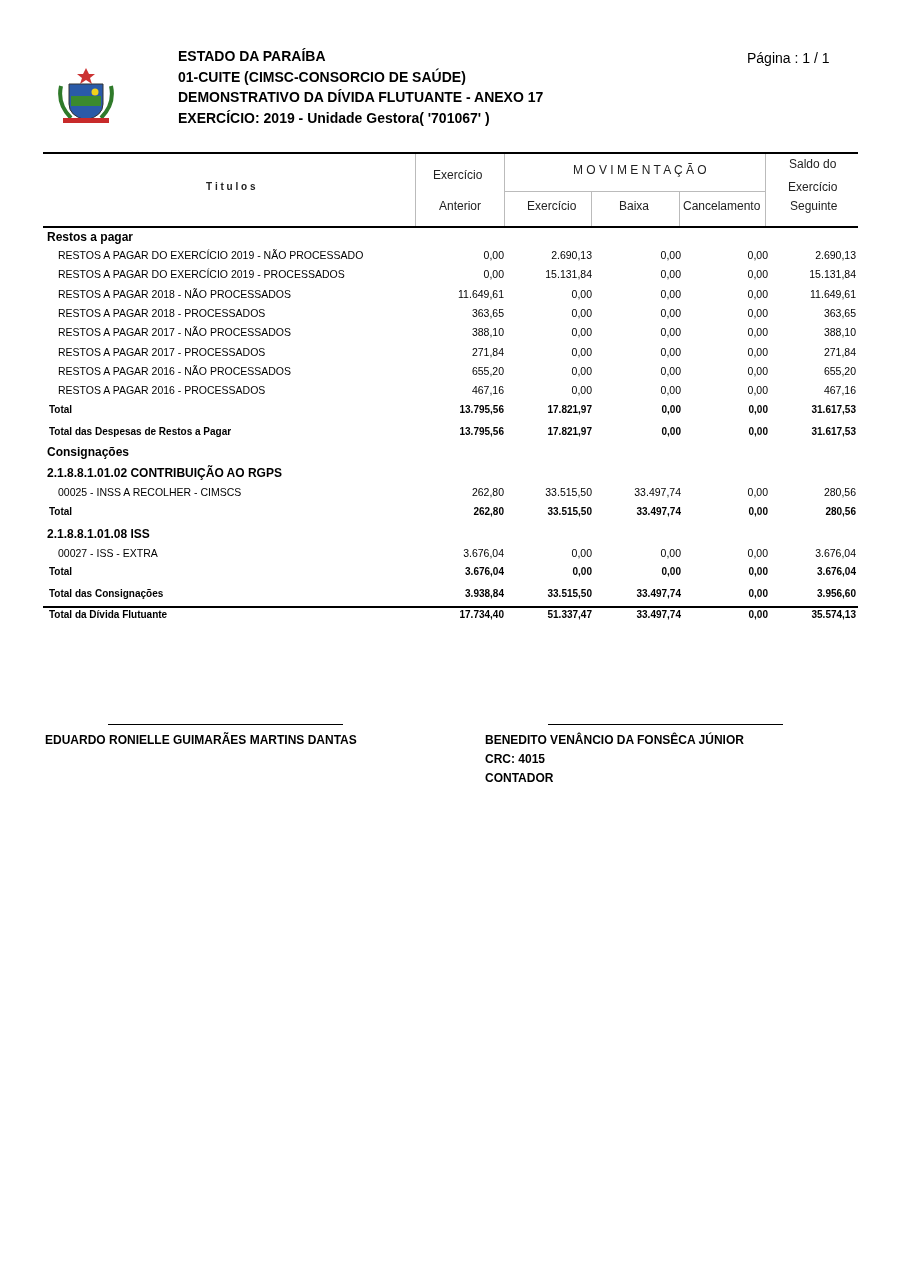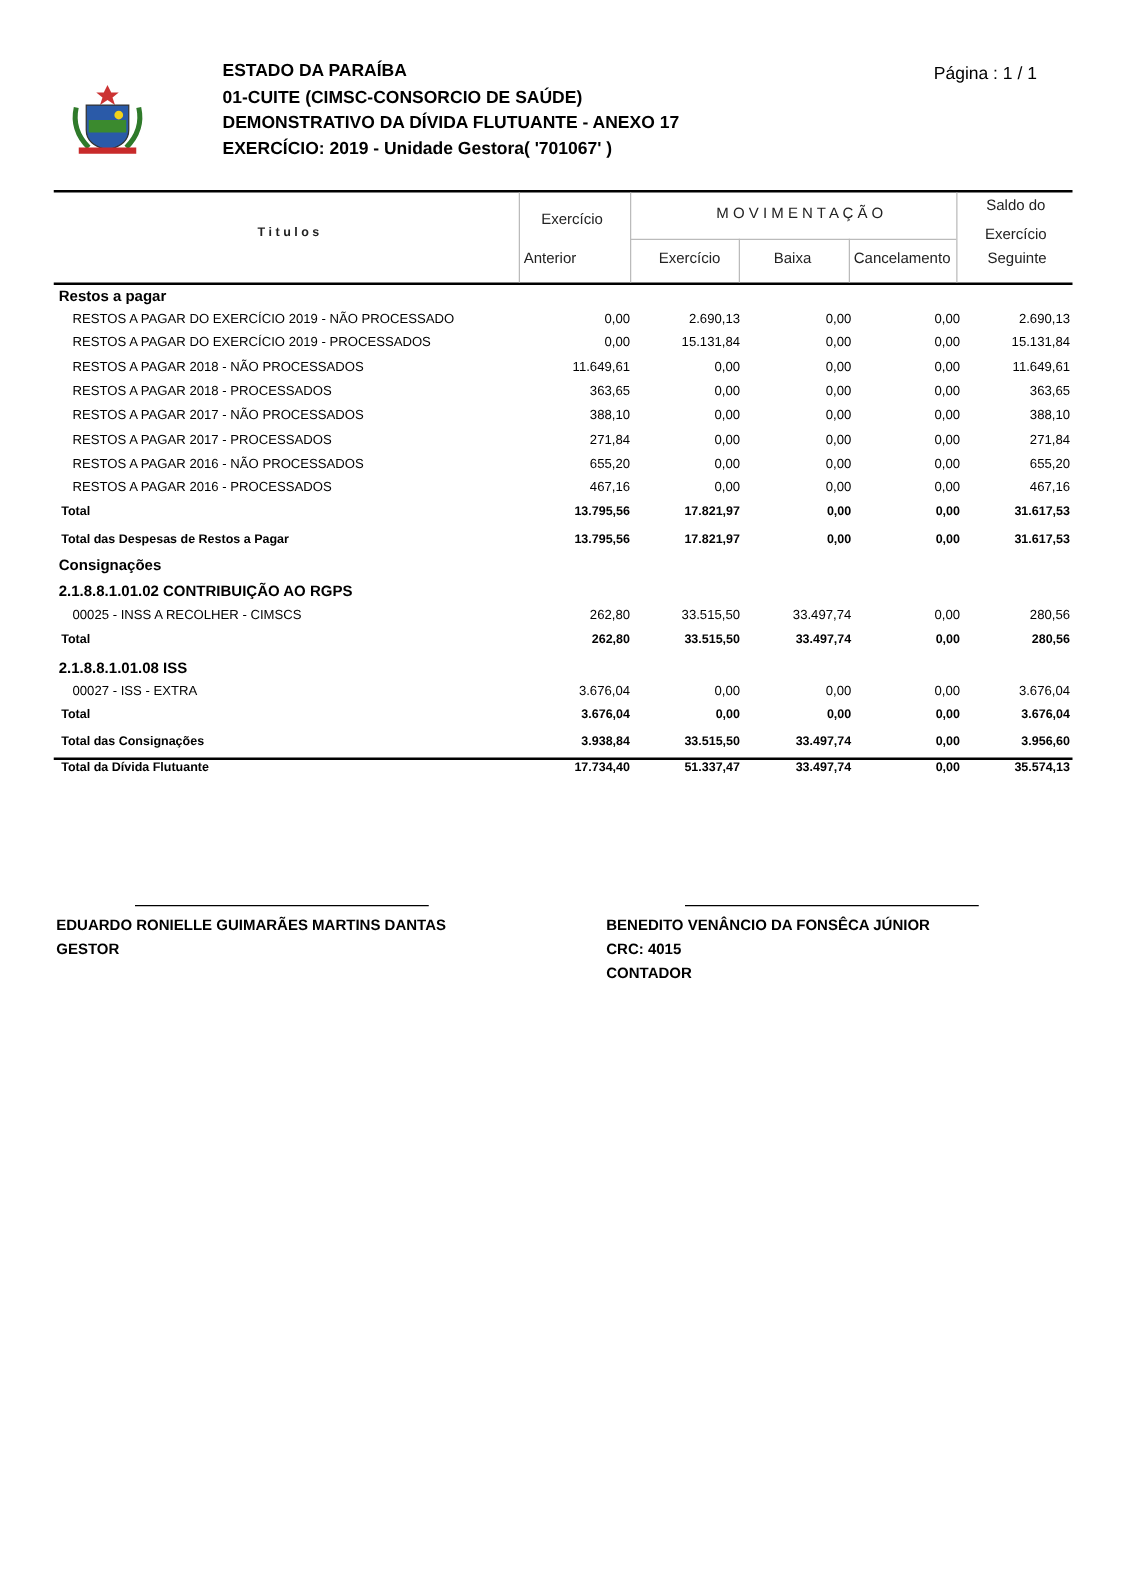--- a/index.html
+++ b/index.html
@@ -53,21 +53,21 @@
 
 <div class="tbl-head">
   <div class="vline" style="left:372px;"></div>
   <div class="vline" style="left:461px;"></div>
   <div class="vline" style="left:722px;"></div>
   <div class="hline" style="left:461px; width:261px; top:37px;"></div>
   <div class="vline" style="left:548px; top:37px;"></div>
   <div class="vline" style="left:636px; top:37px;"></div>
   <div class="th" style="left:163px; top:27px; font-weight:bold; font-size:10px;">T i t u l o s</div>
   <div class="th" style="left:390px; top:14px;">Exercício</div>
-  <div class="th" style="left:376px; top:45px;">Anterior</div>
+  <div class="th" style="left:396px; top:45px;">Anterior</div>
   <div class="th" style="left:530px; top:9px;">M O V I M E N T A Ç Ã O</div>
   <div class="th" style="left:484px; top:45px;">Exercício</div>
   <div class="th" style="left:576px; top:45px;">Baixa</div>
   <div class="th" style="left:640px; top:45px;">Cancelamento</div>
   <div class="th" style="left:746px; top:3px;">Saldo do</div>
   <div class="th" style="left:745px; top:26px;">Exercício</div>
   <div class="th" style="left:747px; top:45px;">Seguinte</div>
 </div>
 
 <div class="sec" style="top:230px;">Restos a pagar</div>
@@ -204,20 +204,19 @@
     <span class="c c0">17.734,40</span>
     <span class="c c1">51.337,47</span>
     <span class="c c2">33.497,74</span>
     <span class="c c3">0,00</span>
     <span class="c c4">35.574,13</span>
   </div>
 
 <div class="sig" style="left:45px; top:724px; width:360px;">
   <div class="line"></div>
   <div>EDUARDO RONIELLE GUIMARÃES MARTINS DANTAS</div>
-  <div>GESTOR</div>
 </div>
 <div class="sig" style="left:485px; top:724px; width:360px;">
   <div class="line"></div>
   <div>BENEDITO VENÂNCIO DA FONSÊCA JÚNIOR</div>
   <div>CRC: 4015</div>
   <div>CONTADOR</div>
 </div>
 
 </body></html>

